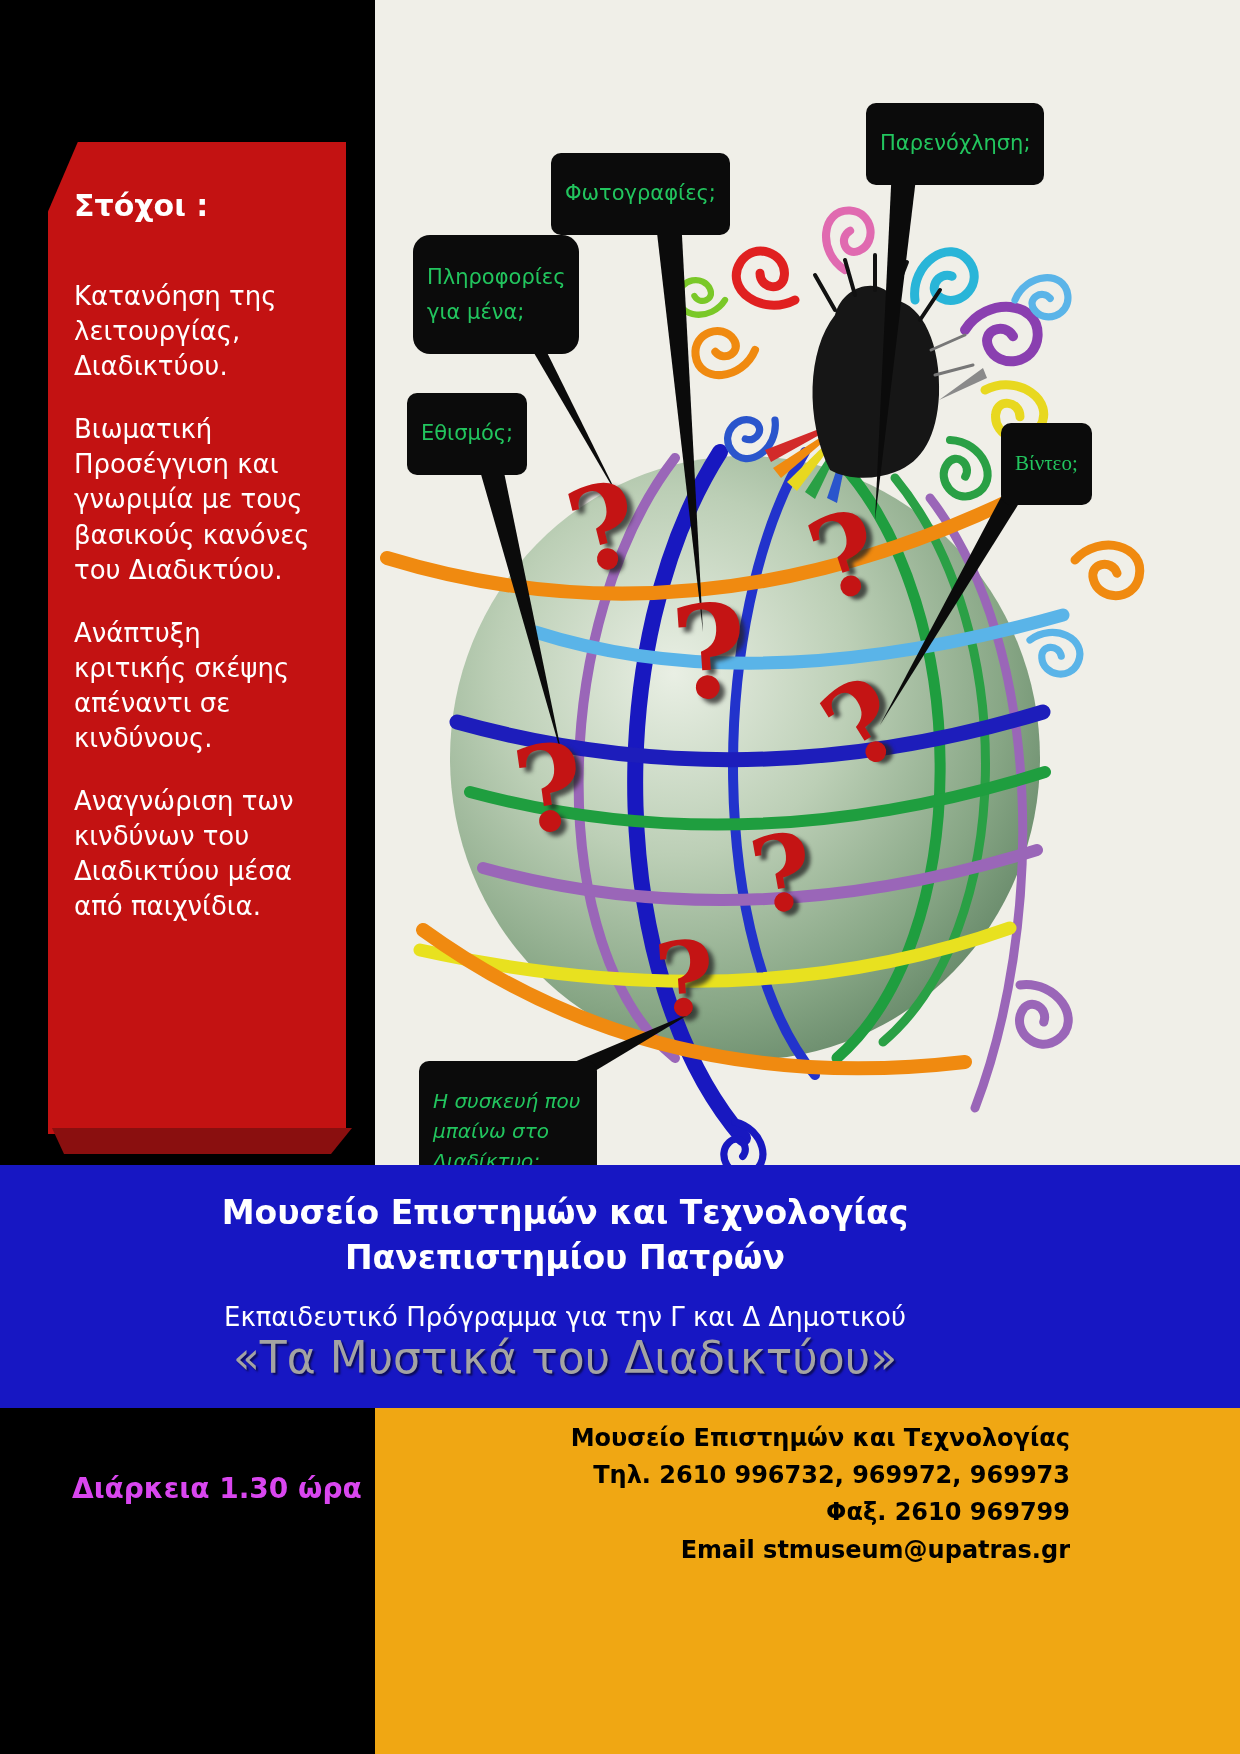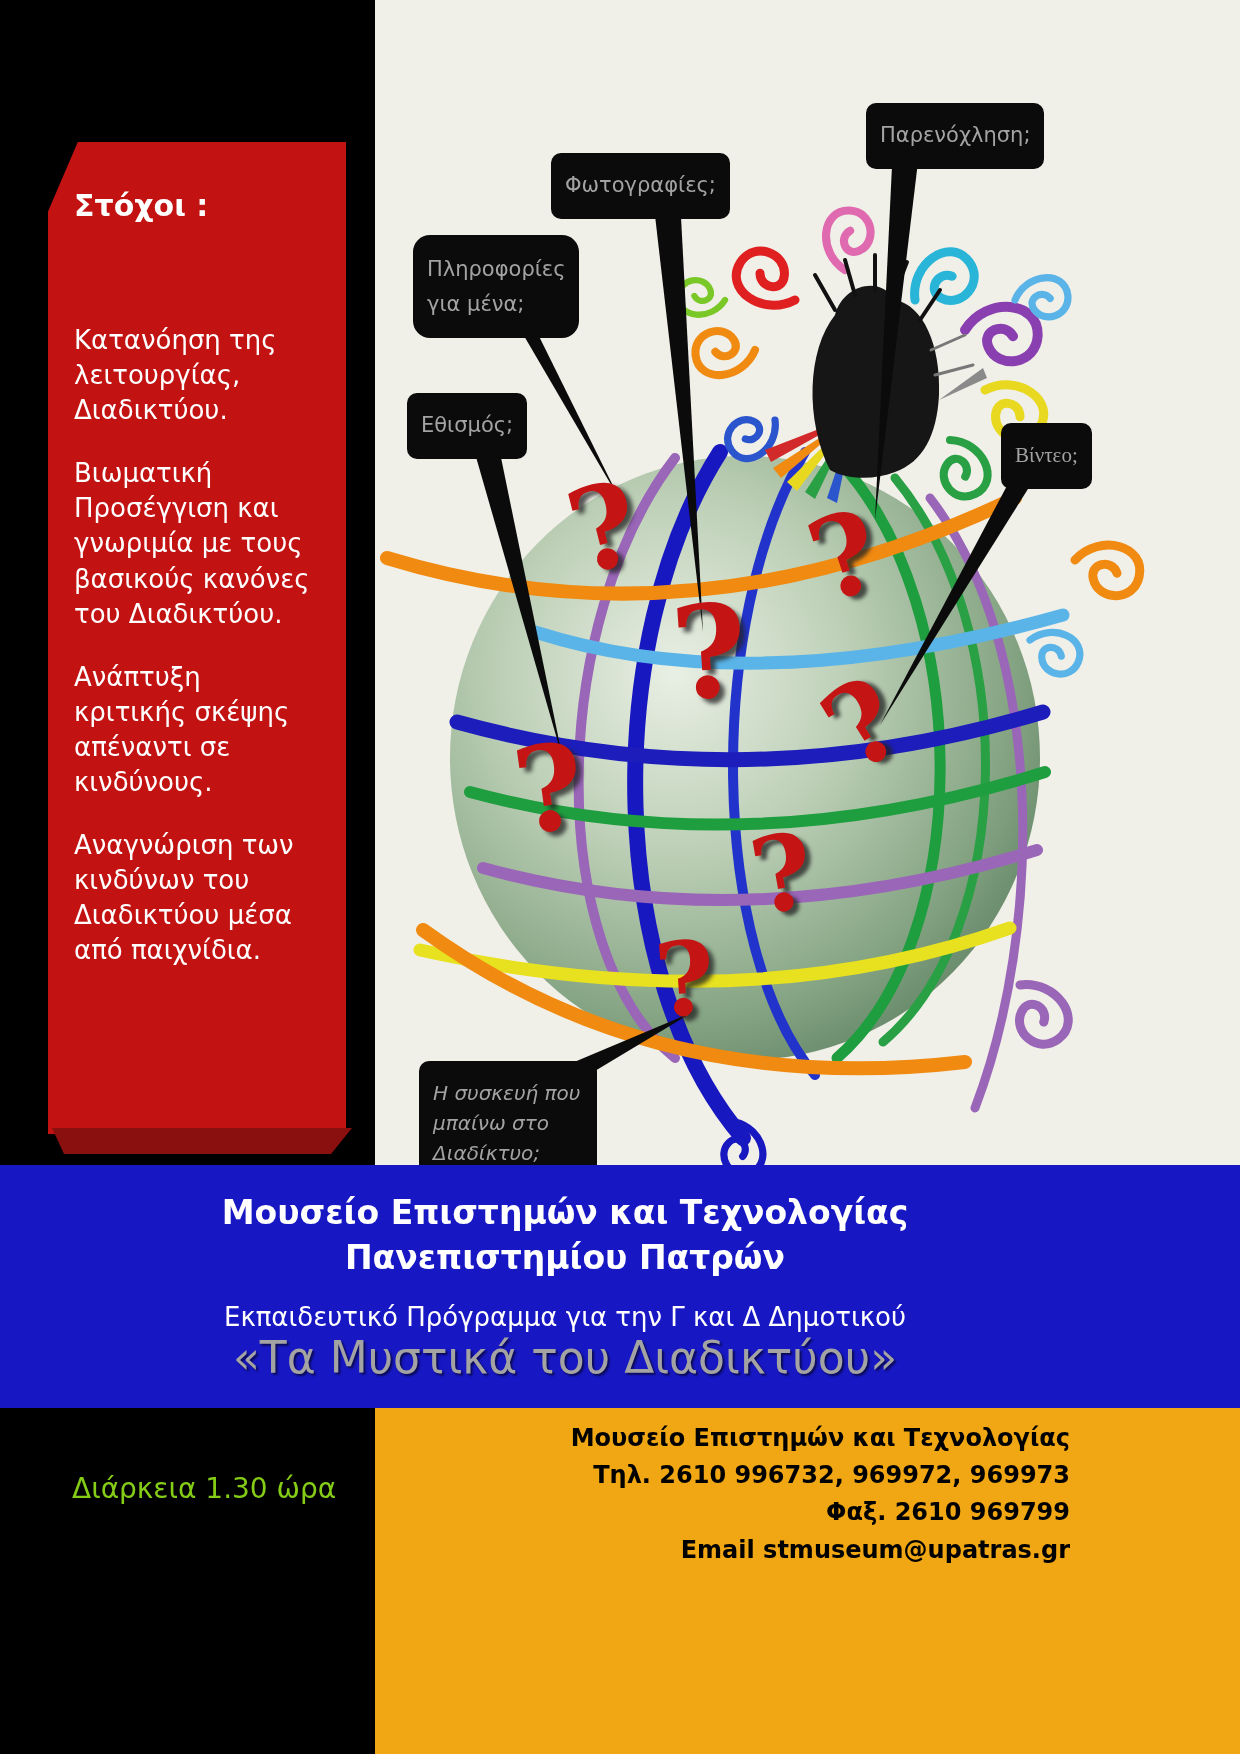--- a/index.html
+++ b/index.html
@@ -7,61 +7,61 @@
         font-family:"DejaVu Sans","Liberation Sans",sans-serif;}
   .cream{position:absolute;left:375px;top:0;width:865px;height:1165px;background:#f0efe8;}
   .left-col{position:absolute;left:0;top:0;width:375px;height:1165px;background:#000;}
 
   
   .red-panel{position:absolute;left:48px;top:142px;width:298px;height:992px;background:#c31212;
              clip-path:polygon(10% 0,100% 0,100% 100%,0 100%,0 7%);}
   .red-bevel{position:absolute;left:52px;top:1128px;width:300px;height:26px;background:#8a0f0f;
              clip-path:polygon(0 0,100% 0,93% 100%,4% 100%);}
   .goals{position:absolute;left:26px;top:46px;width:250px;color:#fff;}
-  .goals-title{font-size:30px;font-weight:bold;margin:0 0 100px 0;}
+  .goals-title{font-size:30px;font-weight:bold;margin:0 0 56px 0;}
   .goal{font-size:26px;line-height:1.35;margin:0 8px 28px 0;}
 
   
   .illu{position:absolute;left:375px;top:0;width:865px;height:1165px;}
 
   
   .qm{position:absolute;font-family:"DejaVu Serif","Liberation Serif",serif;font-weight:bold;
       color:#c41414;line-height:1;text-shadow:5px 5px 4px rgba(35,35,35,.75);}
   .q1{left:570px;top:470px;font-size:115px;transform:rotate(-14deg);}
   .q2{left:672px;top:588px;font-size:128px;transform:rotate(-4deg);}
   .q3{left:812px;top:500px;font-size:112px;transform:rotate(-18deg);}
   .q4{left:515px;top:730px;font-size:118px;transform:rotate(-8deg);}
   .q5{left:830px;top:668px;font-size:112px;transform:rotate(-32deg);}
   .q6{left:752px;top:822px;font-size:104px;transform:rotate(-10deg);}
   .q7{left:655px;top:928px;font-size:102px;transform:rotate(-4deg);}
 
   
-  .callout{position:absolute;background:#0b0b0b;color:#a3a3a3;border-radius:10px;
-           padding:17px 14px;font-size:21px;line-height:1.5;}
+  .callout{position:absolute;background:#0b0b0b;color:#22c55e;border-radius:10px;
+           padding:25px 14px;font-size:21px;line-height:1.5;}
   .co-parenoxlisi{left:866px;top:103px;}
   .co-fotografies{left:551px;top:153px;}
   .co-plirofories{left:413px;top:235px;width:138px;line-height:1.65;border-radius:17px;}
   .co-ethismos{left:407px;top:393px;}
   .co-vinteo{left:1001px;top:423px;font-family:Liberation Serif, serif;}
   .co-syskevi{left:419px;top:1061px;width:150px;font-size:20px;line-height:1.5;font-style:italic;}
 
   
   .blue-band{position:absolute;left:0;top:1165px;width:1240px;height:243px;background:#1717c3;
              color:#fff;text-align:center;}
   .band-inner{padding:26px 110px 0 0;}
   .band-line1,.band-line2{font-size:33px;font-weight:bold;line-height:1.35;}
   .band-line3{font-size:26px;margin-top:22px;}
   .band-title{font-size:44px;font-weight:normal;color:#a3a3a3;margin-top:0;
               text-shadow:2px 2px 2px rgba(0,0,0,.55);}
 
   
   .gold{position:absolute;left:375px;top:1408px;width:865px;height:346px;background:#f0a713;}
   .gold-inner{padding:12px 170px 0 0;text-align:right;color:#000;font-weight:bold;
               font-size:24px;line-height:1.55;}
-  .duration{position:absolute;left:72px;top:1472px;color:#84cc16;font-weight:normal;font-size:28px;}
+  .duration{position:absolute;left:72px;top:1472px;color:#d946ef;font-weight:bold;font-size:28px;}
 </style>
 </head>
 <body>
 
 <div class="page">
 
   <div class="left-col"></div>
   <div class="cream"></div>
 
   <svg class="illu" viewBox="0 0 865 1165" width="865" height="1165" xmlns="http://www.w3.org/2000/svg" xmlns:xlink="http://www.w3.org/1999/xlink">

